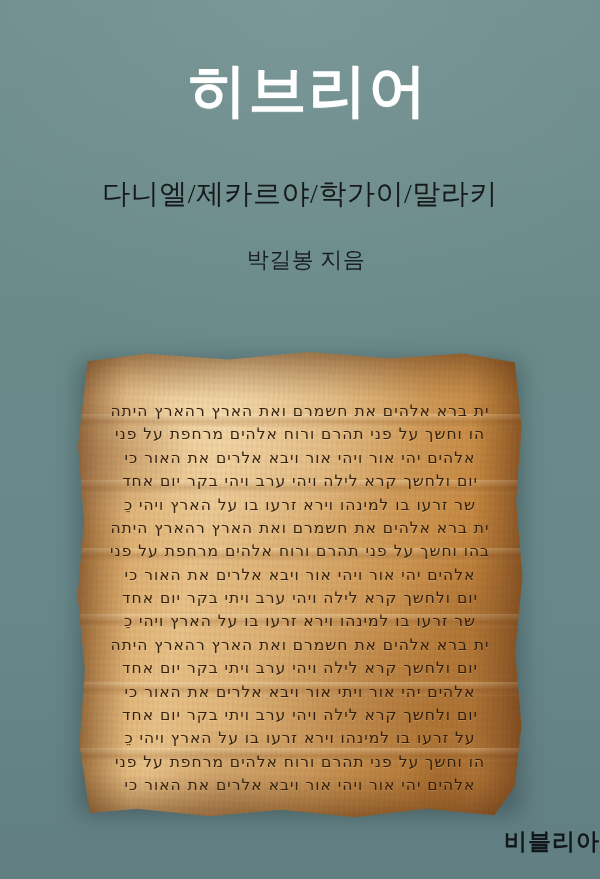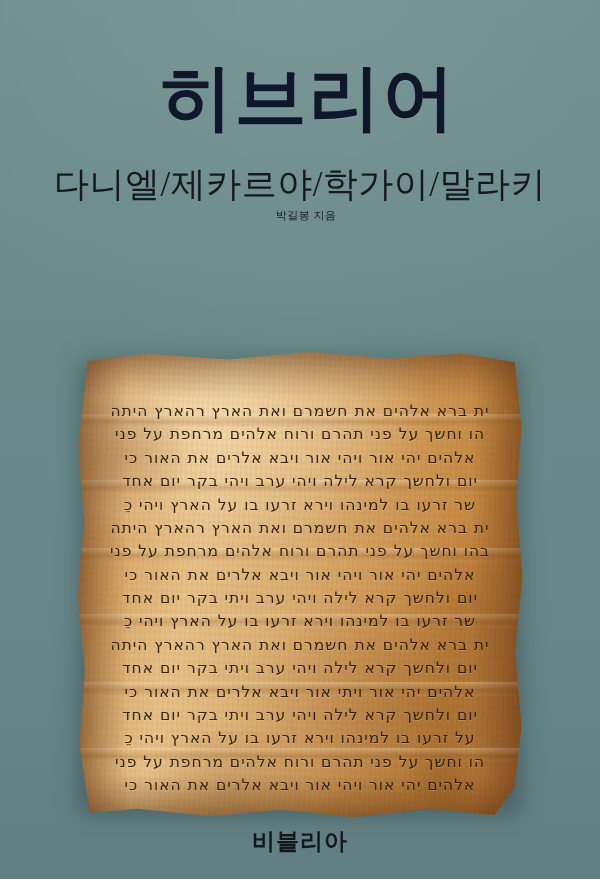--- a/index.html
+++ b/index.html
@@ -30,37 +30,38 @@
     position: absolute;
     top: 56px;
     left: 0;
     width: 100%;
     text-align: center;
     z-index: 3;
   }
   .title-line {
     font-family: "Liberation Sans", sans-serif;
     font-weight: bold;
-    font-size: 72px;
+    font-size: 58px;
     line-height: 1.16;
     letter-spacing: 2px;
-    color: #0f172a;
+    color: #ffffff;
     text-shadow: 0 1px 0 rgba(255,255,255,0.10);
     margin-left: 17px;
   }
   .subtitle {
-    margin-top: 21px;
+    margin-top: 52px;
     font-family: "Liberation Serif", serif;
-    font-size: 35px;
+    font-size: 28px;
     letter-spacing: 0.5px;
     color: #15191b;
   }
   .author {
+    margin-top: 32px;
     font-family: "Liberation Serif", serif;
-    font-size: 11px;
+    font-size: 22px;
     letter-spacing: 0.5px;
     color: #1a1f21;
     padding-left: 12px;
   }
 
   
   .scroll-wrap {
     position: absolute;
     left: 50%;
     transform: translateX(-50%);
@@ -148,21 +149,21 @@
     white-space: nowrap;
     opacity: .92;
     text-shadow: 0 1px 0 rgba(255,240,205,0.25);
   }
 
   .publisher {
     position: absolute;
     bottom: 22px;
     left: 0;
     width: 100%;
-    text-align: center;
+    text-align: right;
     font-family: "Liberation Sans", sans-serif;
     font-weight: bold;
     font-size: 23px;
     letter-spacing: 1px;
     color: #12171a;
     z-index: 3;
   }
 </style>
 </head>
 <body>

